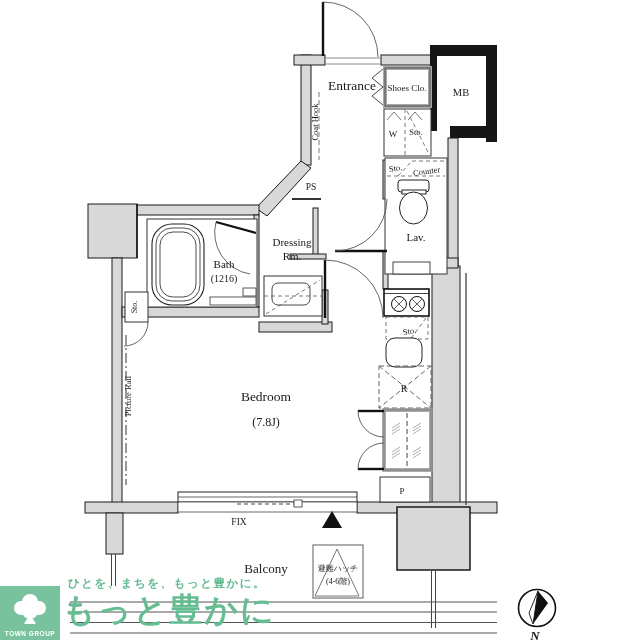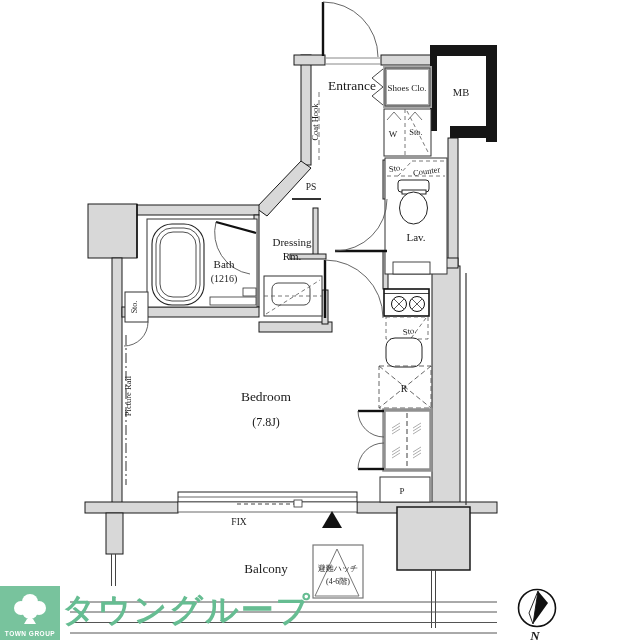--- a/index.html
+++ b/index.html
@@ -244,15 +244,16 @@
       <circle cx="30" cy="16" r="8"></circle>
       <circle cx="21" cy="22" r="7"></circle>
       <circle cx="39" cy="22" r="7"></circle>
       <circle cx="30" cy="25" r="8"></circle>
       <rect x="28" y="26" width="4" height="12"></rect>
       <path d="M24,38 L36,38 L33,33 L27,33 Z"></path>
     </g>
   </svg>
   <div class="logo-text">TOWN GROUP</div>
 </div>
-<div class="footer-brand">タウングループ</div>
+<div class="footer-tagline">ひとを、まちを、もっと豊かに。</div>
+<div class="footer-brand">もっと豊かに</div>
 
 </div>
 
 </body></html>

